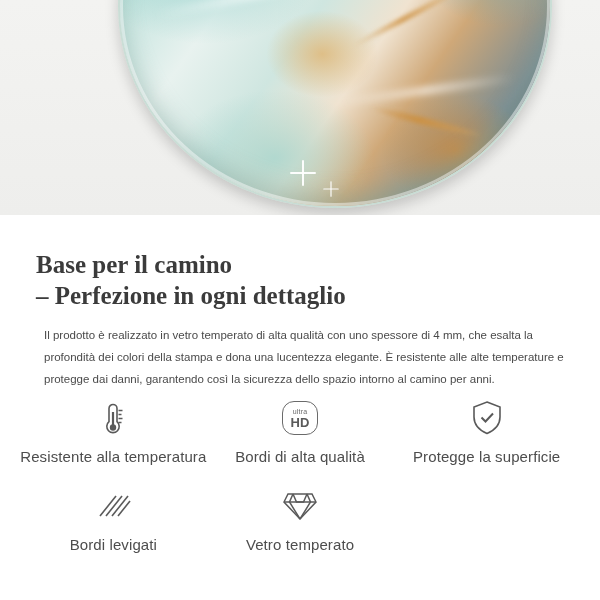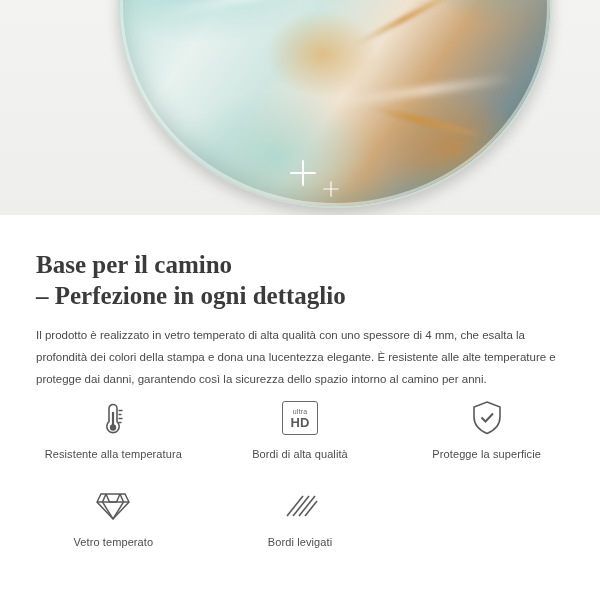--- a/index.html
+++ b/index.html
@@ -109,21 +109,21 @@
     font-family: "Liberation Serif", serif;
     font-size: 25px;
     line-height: 31px;
     color: #3b3b3b;
     font-weight: 700;
   }
   .headline .l2 { display: block; }
 
   .paragraph {
     position: absolute;
-    left: 36px;
+    left: 44px;
     top: 312px;
     width: 536px;
     font-size: 11.5px;
     line-height: 22px;
     color: #4a4a4a;
   }
 
   
   .features {
     position: absolute;
@@ -143,30 +143,30 @@
   }
   .feature-icon {
     height: 44px;
     display: flex;
     align-items: center;
     justify-content: center;
     color: #5a5a5a;
   }
   .feature-label {
     margin-top: 8px;
-    font-size: 11px;
+    font-size: 15px;
     color: #4d4d4d;
     text-align: center;
     letter-spacing: 0.1px;
   }
   .hd-box {
     width: 34px;
     height: 32px;
     border: 1.6px solid #6a6a6a;
-    border-radius: 3px;
+    border-radius: 12px;
     display: flex;
     flex-direction: column;
     align-items: center;
     justify-content: center;
     line-height: 1;
   }
   .hd-box .ultra {
     font-size: 7px;
     color: #6a6a6a;
     letter-spacing: 0.2px;
@@ -240,44 +240,44 @@
     </div>
 
     <div class="feature">
       <div class="feature-icon">
         <svg width="38" height="40" viewBox="0 0 38 40" fill="none" stroke="#5a5a5a" stroke-width="1.6">
           <path d="M19 4 L32 9 v10c0 8-6 13.5-13 16.5C12 32.5 6 27 6 19V9z"></path>
           <path d="M13.5 19.5 L17.5 23.5 L25 15.5" stroke-width="2"></path>
         </svg>
       </div>
       <div class="feature-label">Protegge la superficie</div>
+    </div>
+
+    <div class="feature">
+      <div class="feature-icon">
+        <svg width="38" height="34" viewBox="0 0 38 34" fill="none" stroke="#5a5a5a" stroke-width="1.6">
+          <path d="M6 27 L22 7"></path>
+          <path d="M12 27 L28 7"></path>
+          <path d="M18 27 L34 7"></path>
+          <path d="M24 27 L36 12"></path>
+        </svg>
+      </div>
+      <div class="feature-label">Bordi levigati</div>
     </div>
 
     <div class="feature">
       <div class="feature-icon">
         <svg width="40" height="36" viewBox="0 0 40 36" fill="none" stroke="#5a5a5a" stroke-width="1.5">
           <path d="M8 6 H32 L36 14 L20 31 L4 14 Z"></path>
           <path d="M4 14 H36"></path>
           <path d="M13 6 L9.5 14 L20 31"></path>
           <path d="M27 6 L30.5 14 L20 31"></path>
           <path d="M13 6 L16.5 14 H23.5 L27 6"></path>
         </svg>
       </div>
       <div class="feature-label">Vetro temperato</div>
     </div>
 
-    <div class="feature">
-      <div class="feature-icon">
-        <svg width="38" height="34" viewBox="0 0 38 34" fill="none" stroke="#5a5a5a" stroke-width="1.6">
-          <path d="M6 27 L22 7"></path>
-          <path d="M12 27 L28 7"></path>
-          <path d="M18 27 L34 7"></path>
-          <path d="M24 27 L36 12"></path>
-        </svg>
-      </div>
-      <div class="feature-label">Bordi levigati</div>
-    </div>
-
 
   </div>
 
   <div class="footer-strip"></div>
 </div>
 
 </body></html>

